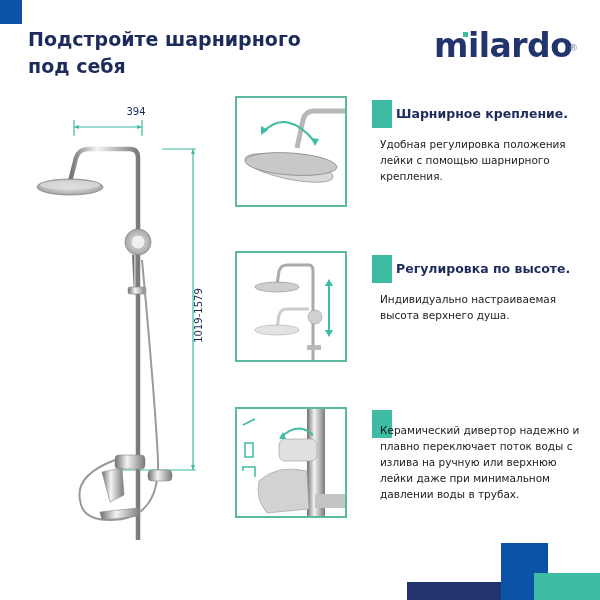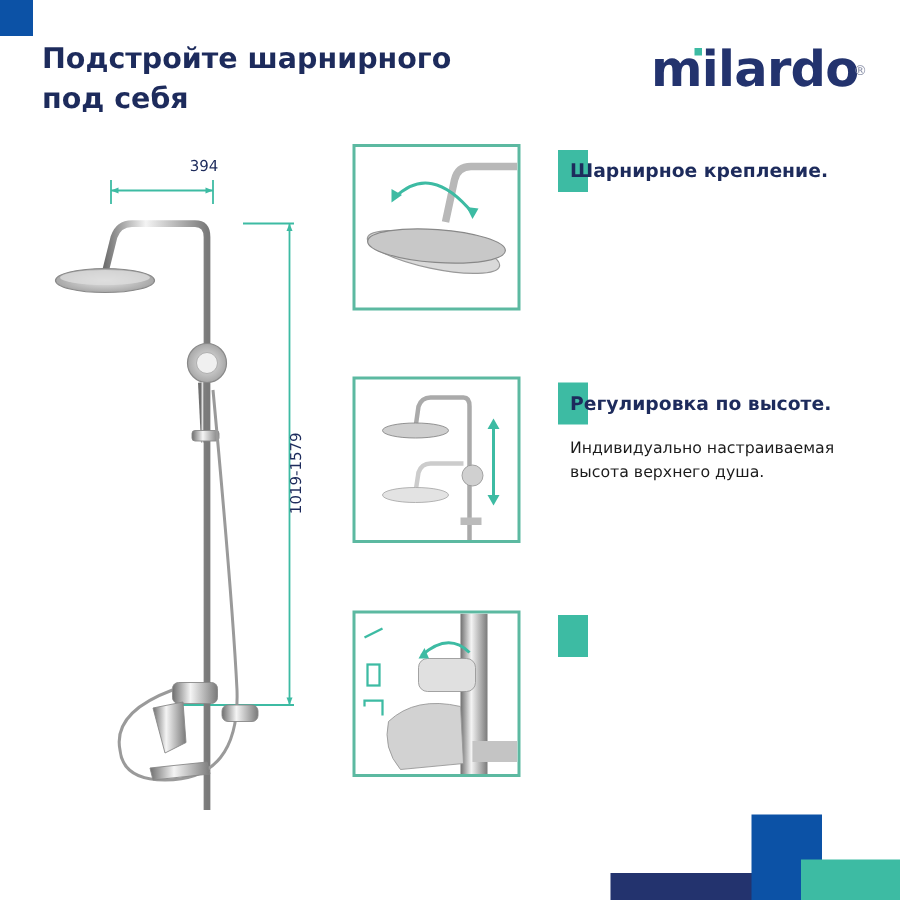--- a/index.html
+++ b/index.html
@@ -21,21 +21,21 @@
   
   .drawing { position: absolute; left: 30px; top: 100px; width: 190px; height: 470px; }
   .dim-label { position: absolute; font-size: 10px; color: #1d2b5c; }
   .dim-w { left: 76px; top: 6px; width: 60px; text-align: center; }
   .dim-h { left: 138px; top: 210px; transform: rotate(-90deg); transform-origin: center; width: 60px; text-align: center; }
 
   
   .panel-img { position: absolute; left: 235px; width: 112px; height: 111px; border: 2px solid #5cb9a1; background: #ffffff; overflow: hidden; }
   .feature { position: absolute; left: 372px; width: 228px; }
   .feature .tag { position: absolute; left: 0; top: 0; width: 20px; height: 28px; background: #3dbba3; }
-  .feature .heading { position: relative; padding-left: 8px; padding-top: 4px; font-weight: bold; font-size: 12.5px; color: #1d2b5c; line-height: 20px; }
+  .feature .heading { position: relative; padding-left: 24px; padding-top: 4px; font-weight: bold; font-size: 12.5px; color: #1d2b5c; line-height: 20px; }
   .feature .desc { position: relative; padding-left: 8px; margin-top: 12px; font-size: 10.5px; line-height: 16px; color: #1b1b1b; width: 210px; }
 </style>
 </head>
 <body>
 
 <div class="deco deco-tl"></div>
 <div class="deco deco-navy"></div>
 <div class="deco deco-blue"></div>
 <div class="deco deco-teal"></div>
 
@@ -101,20 +101,21 @@
     <ellipse cx="52" cy="70" rx="45" ry="11" transform="rotate(12 52 70)" fill="#d9d9d9" stroke="#999" stroke-width="0.8"></ellipse>
     <ellipse cx="54" cy="66" rx="46" ry="11" transform="rotate(4 54 66)" fill="#c8c8c8" stroke="#888" stroke-width="0.8"></ellipse>
     <path d="M26 34 Q50 10 78 44" fill="none" stroke="#3dbba3" stroke-width="2"></path>
     <polygon points="24,37 24,28 31,32" fill="#3dbba3"></polygon>
     <polygon points="78,48 74,40 82,41" fill="#3dbba3"></polygon>
   </svg>
 </div>
 <div class="feature" style="top:100px;">
   <div class="tag"></div>
   <div class="heading">Шарнирное крепление.</div>
+  <div class="desc">Удобная регулировка положения лейки с помощью шарнирного крепления.</div>
 </div>
 
 <div class="panel-img" style="top:251px;">
   <svg width="108" height="107" viewBox="0 0 108 107">
     <path d="M40 32 L42 18 Q44 12 50 12 L72 12 Q76 12 76 18 L76 107" fill="none" stroke="#aaa" stroke-width="3"></path>
     <ellipse cx="40" cy="34" rx="22" ry="5" fill="#cfcfcf" stroke="#888" stroke-width="0.6"></ellipse>
     <path d="M40 75 L42 62 Q44 56 50 56 L72 56" fill="none" stroke="#ccc" stroke-width="3"></path>
     <ellipse cx="40" cy="77" rx="22" ry="5" fill="#e3e3e3" stroke="#aaa" stroke-width="0.6"></ellipse>
     <circle cx="78" cy="64" r="7" fill="#d0d0d0" stroke="#999" stroke-width="0.6"></circle>
     <rect x="70" y="92" width="14" height="5" fill="#bbb"></rect>
@@ -137,13 +138,14 @@
     <rect x="78" y="85" width="30" height="14" fill="#c4c4c4"></rect>
     <path d="M44 28 Q62 12 76 26" fill="none" stroke="#3dbba3" stroke-width="2"></path>
     <polygon points="42,30 46,23 49,30" fill="#3dbba3"></polygon>
     <line x1="6" y1="16" x2="18" y2="10" stroke="#3dbba3" stroke-width="1.6"></line>
     <rect x="8" y="34" width="8" height="14" fill="none" stroke="#3dbba3" stroke-width="1.5"></rect>
     <path d="M6 62 L6 58 L18 58 L18 68" fill="none" stroke="#3dbba3" stroke-width="1.5"></path>
   </svg>
 </div>
 <div class="feature" style="top:410px;">
   <div class="tag"></div>
+  <div class="desc">Керамический дивертор надежно и плавно переключает поток воды с излива на ручную или верхнюю лейки даже при минимальном давлении воды в трубах.</div>
 </div>
 
 </body></html>

